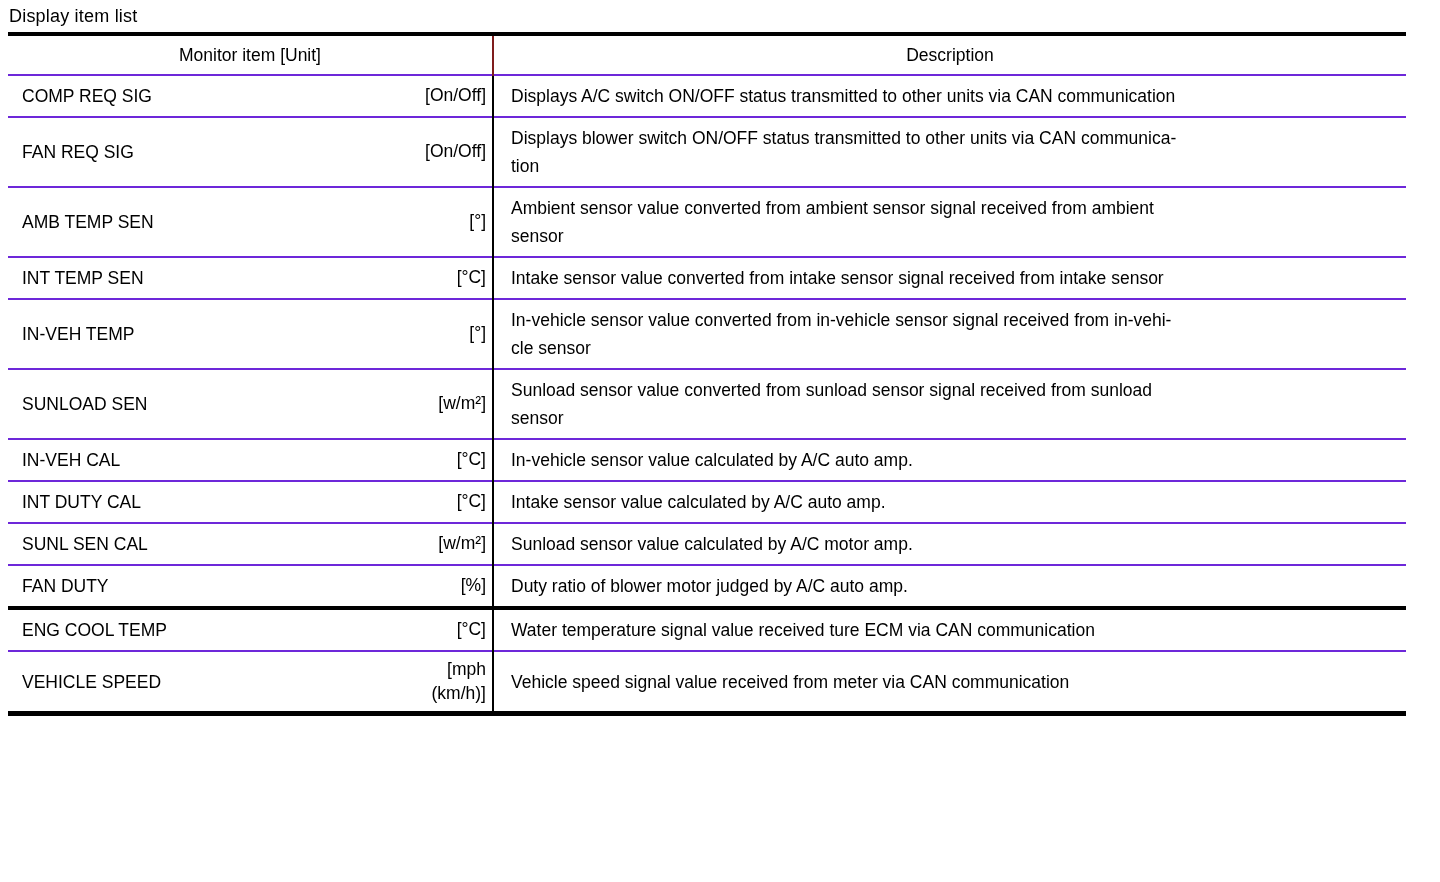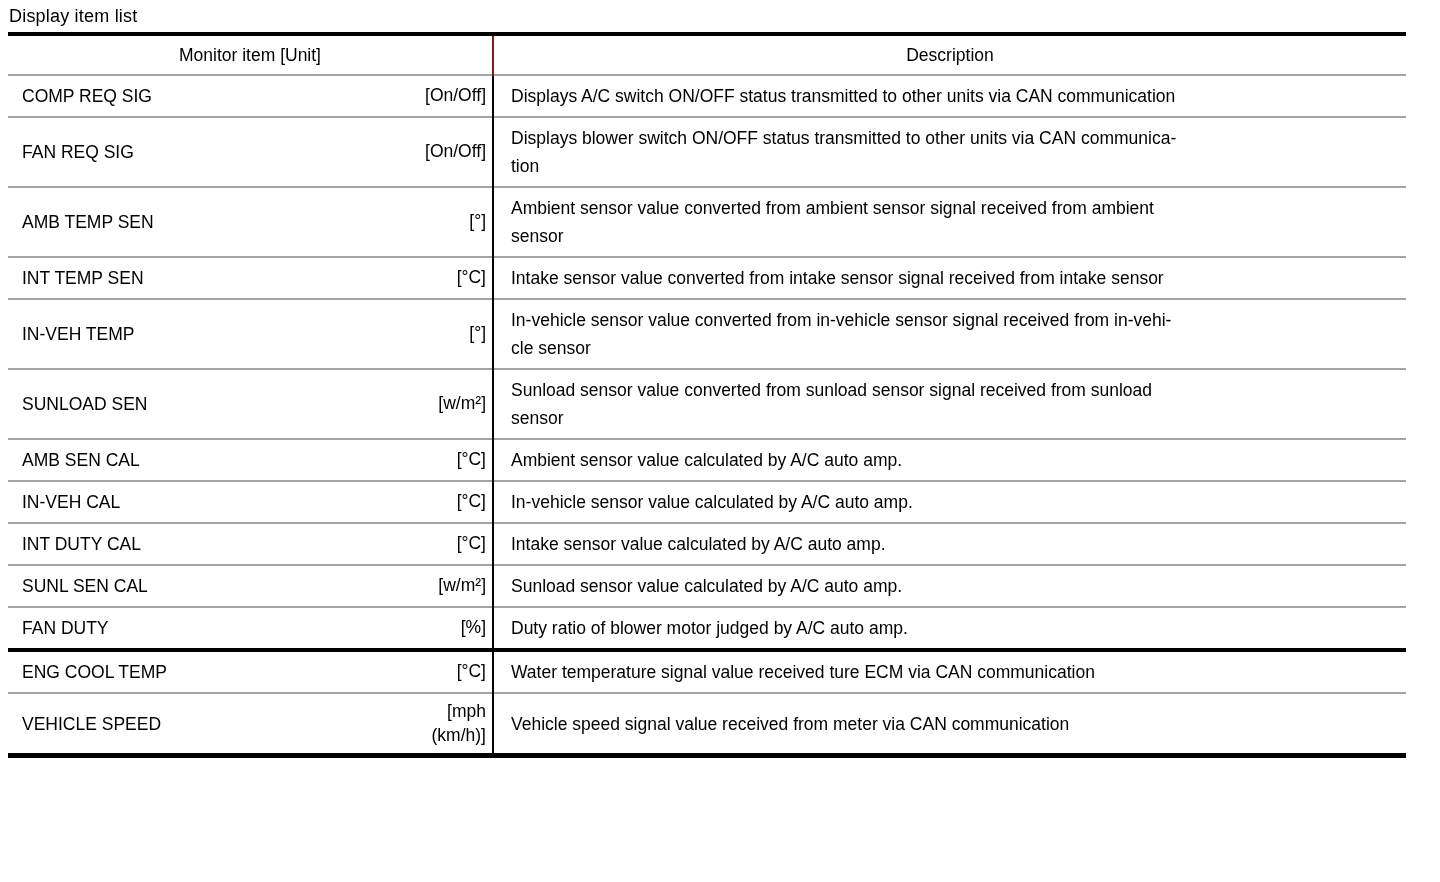--- a/index.html
+++ b/index.html
@@ -32,21 +32,21 @@
   thead th {
     font-weight: 400;
     font-size: 17.5px;
     text-align: center;
     height: 38px;
     padding: 0;
     vertical-align: middle;
   }
   th.head-item { border-right: 2px solid #7f1d1d; }
   tbody tr td {
-    border-top: 2px solid #a3a3a3;
+    border-top: 2px solid #6d28d9;
     font-size: 17.5px;
     vertical-align: middle;
     line-height: 28px;
   }
   tbody tr.section-break td { border-top: 4px solid #000; }
   td.cell-item {
     border-right: 2px solid #000;
     padding: 6px 6px 6px 14px;
   }
   .item-flex {
@@ -137,29 +137,20 @@
         <span class="monitor-item">SUNLOAD SEN</span>
         <span class="monitor-unit">[w/m²]</span>
       </div>
     </td>
     <td class="cell-desc">Sunload sensor value converted from sunload sensor signal received from sunload
 sensor</td>
   </tr>
       <tr>
     <td class="cell-item">
       <div class="item-flex">
-        <span class="monitor-item">AMB SEN CAL</span>
-        <span class="monitor-unit">[°C]</span>
-      </div>
-    </td>
-    <td class="cell-desc">Ambient sensor value calculated by A/C auto amp.</td>
-  </tr>
-      <tr>
-    <td class="cell-item">
-      <div class="item-flex">
         <span class="monitor-item">IN-VEH CAL</span>
         <span class="monitor-unit">[°C]</span>
       </div>
     </td>
     <td class="cell-desc">In-vehicle sensor value calculated by A/C auto amp.</td>
   </tr>
       <tr>
     <td class="cell-item">
       <div class="item-flex">
         <span class="monitor-item">INT DUTY CAL</span>
@@ -168,21 +159,21 @@
     </td>
     <td class="cell-desc">Intake sensor value calculated by A/C auto amp.</td>
   </tr>
       <tr>
     <td class="cell-item">
       <div class="item-flex">
         <span class="monitor-item">SUNL SEN CAL</span>
         <span class="monitor-unit">[w/m²]</span>
       </div>
     </td>
-    <td class="cell-desc">Sunload sensor value calculated by A/C auto amp.</td>
+    <td class="cell-desc">Sunload sensor value calculated by A/C motor amp.</td>
   </tr>
       <tr>
     <td class="cell-item">
       <div class="item-flex">
         <span class="monitor-item">FAN DUTY</span>
         <span class="monitor-unit">[%]</span>
       </div>
     </td>
     <td class="cell-desc">Duty ratio of blower motor judged by A/C auto amp.</td>
   </tr>

